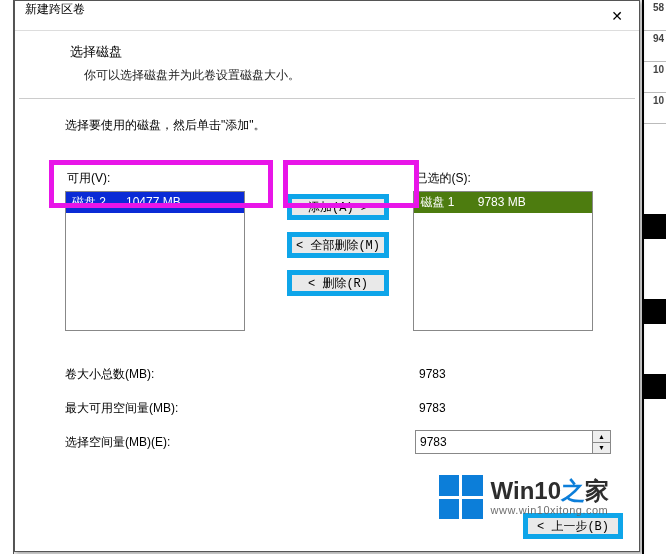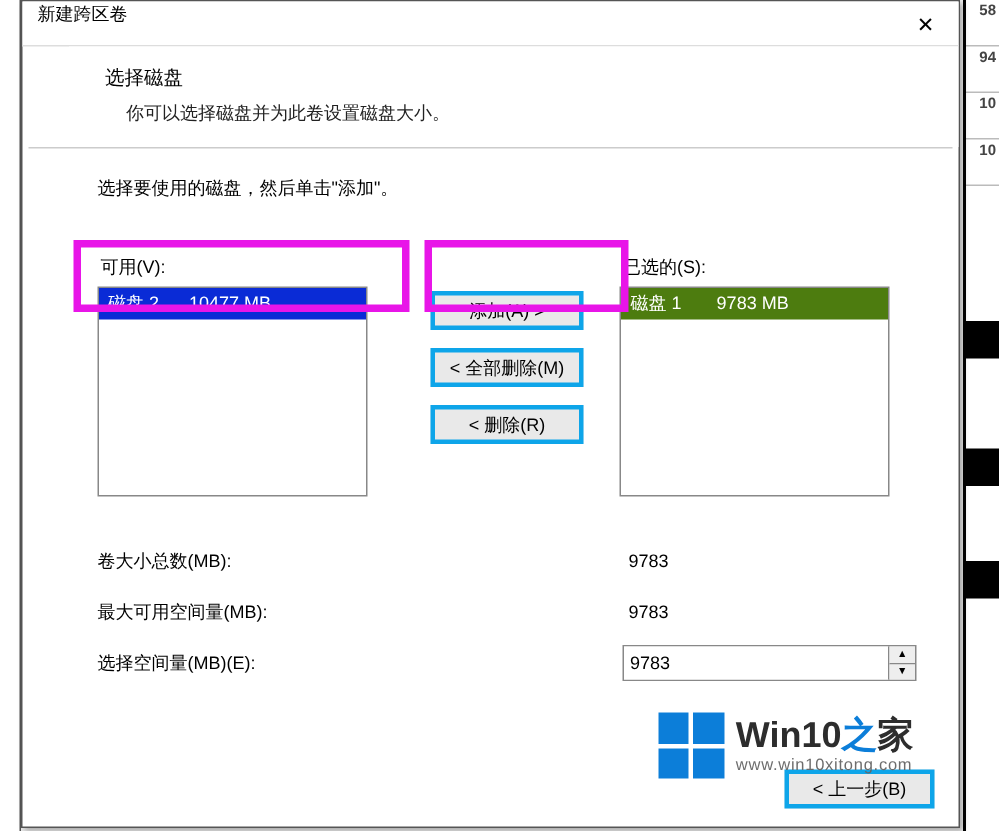--- a/index.html
+++ b/index.html
@@ -88,25 +88,25 @@
   }
   .listbox .item.selected {
     background: #0a2bd6;
     color: #fff;
   }
   .col-sel .listbox .item.selected { background:#4d7c0f; }
 
   .btn {
     width: 102px;
     height: 26px;
-    border: 3px solid #0ea5e9;
+    border: 5px solid #0ea5e9;
     background: #e9e9e9;
     font-size: 12px;
     cursor: pointer;
-    font-family: Liberation Sans, sans-serif;
+    font-family: Liberation Mono, monospace;
   }
 
   
   .hl {
     position: absolute;
     border: 5px solid #e815e8;
     pointer-events: none;
   }
 
   .form-rows { margin-top: 26px; }

